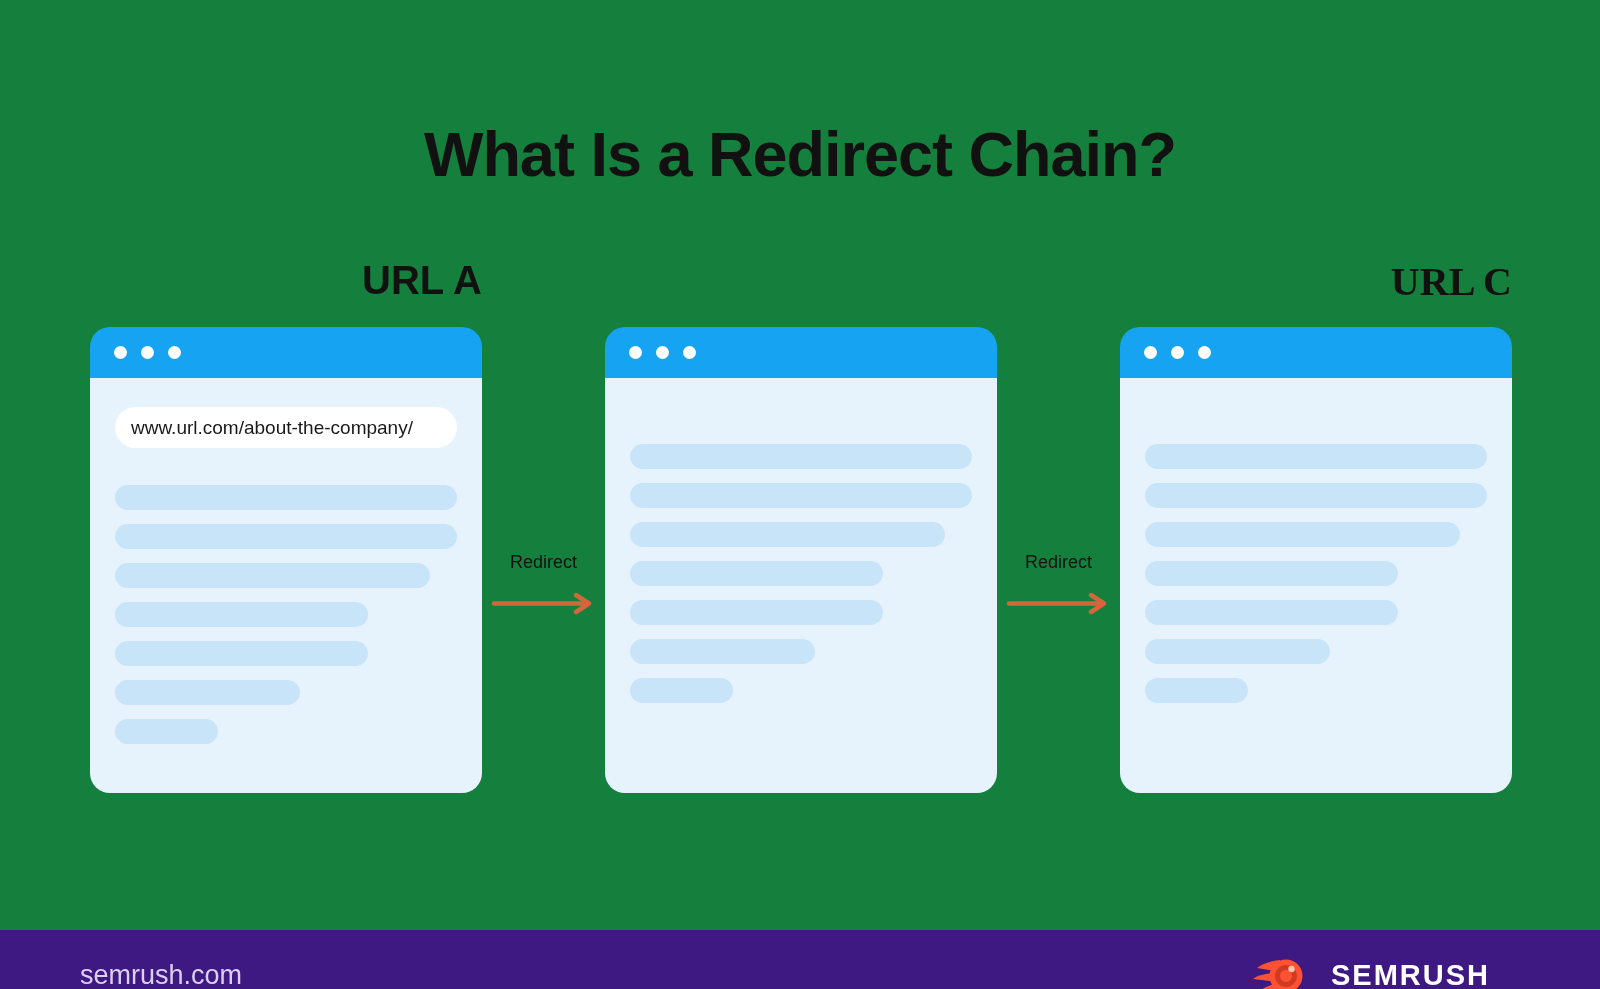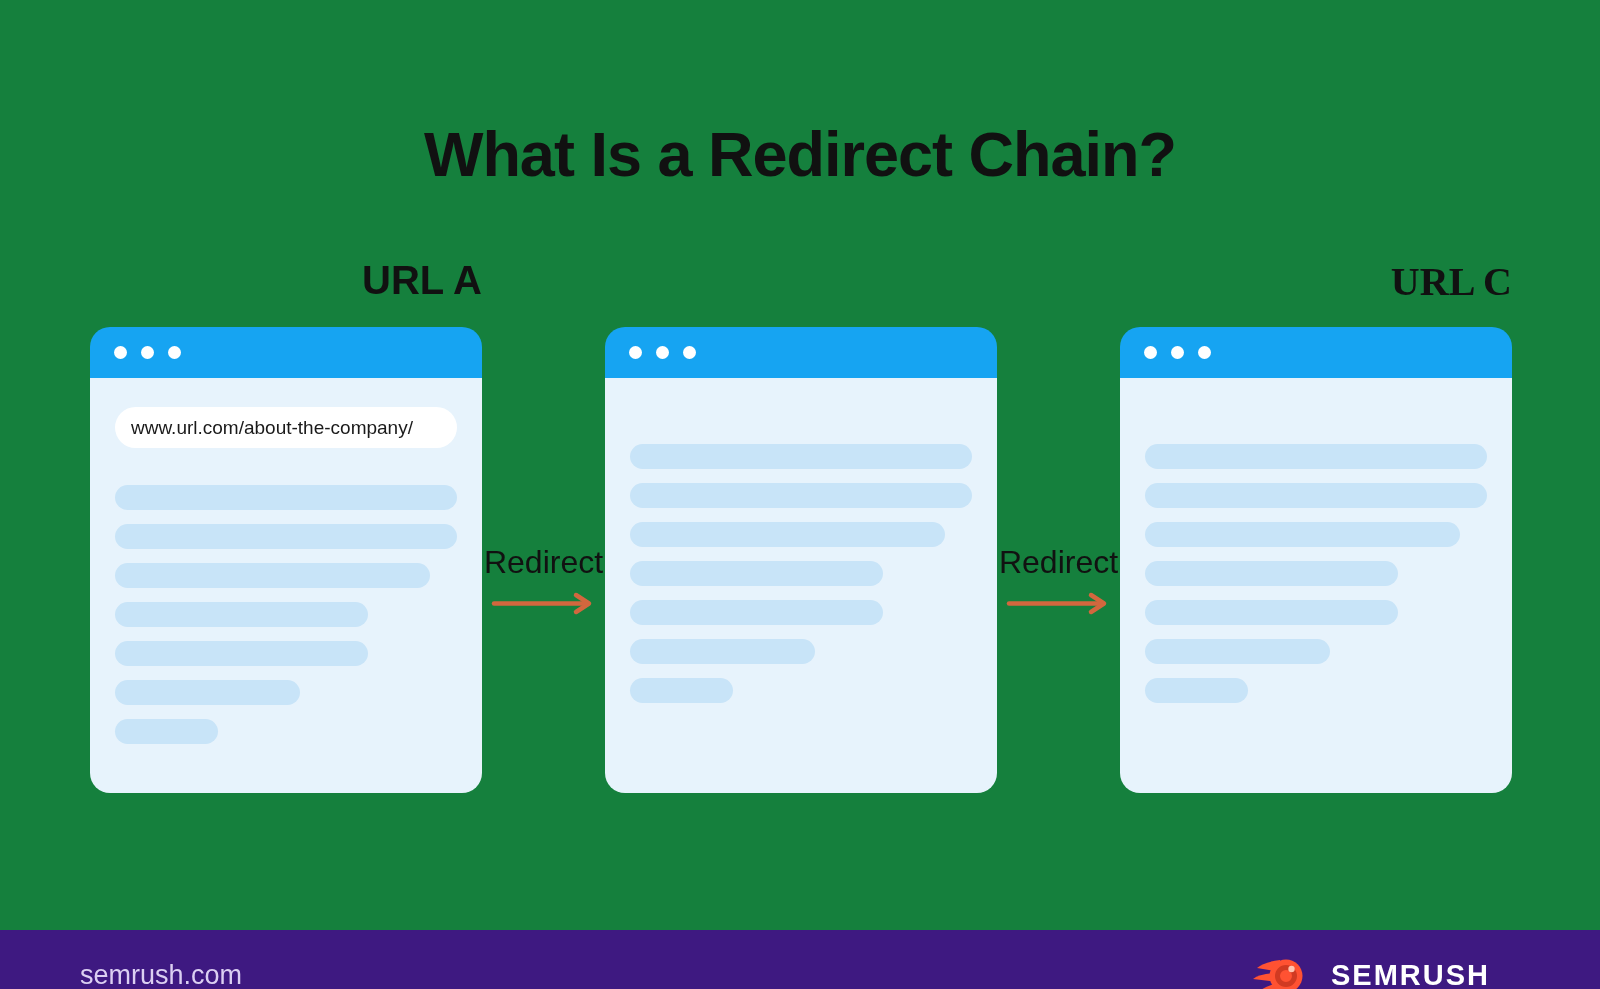--- a/index.html
+++ b/index.html
@@ -96,21 +96,21 @@
 
   .redirect-group {
     position: absolute;
     top: 548px;
     width: 123px;
     text-align: center;
   }
   .redirect-1 { left: 482px; }
   .redirect-2 { left: 997px; }
   .redirect-label {
-    font-size: 32px;
+    font-size: 18px;
     font-weight: 500;
     line-height: 29px;
     color: var(--ink);
   }
   .redirect-arrow {
     margin-top: 14px;
     color: var(--arrow-orange);
     display: inline-block;
   }
 

